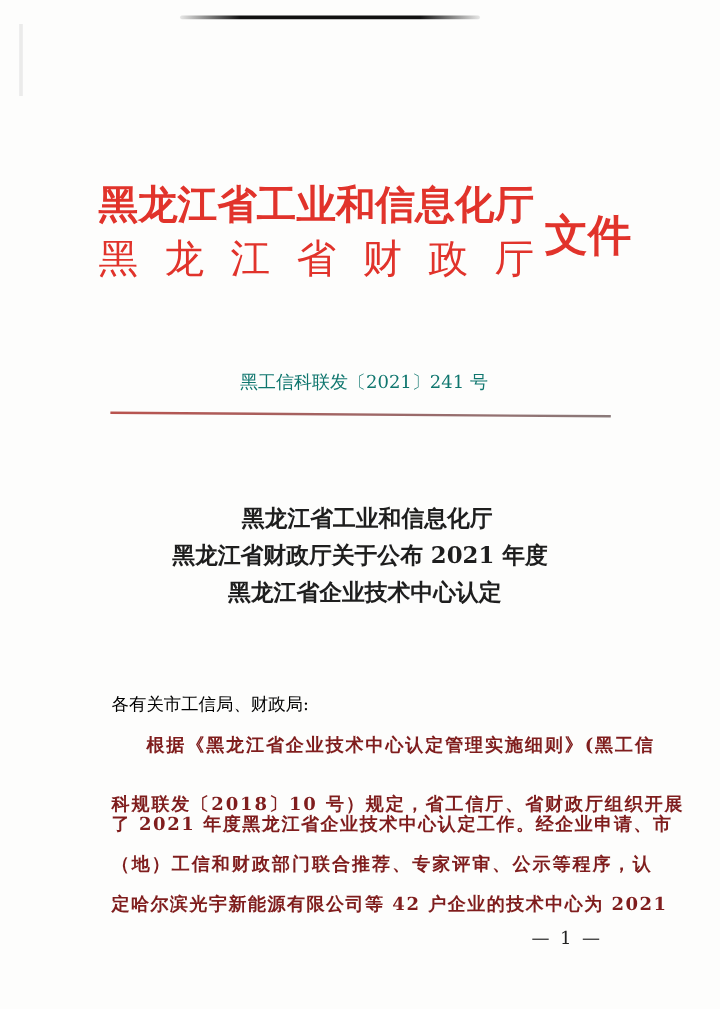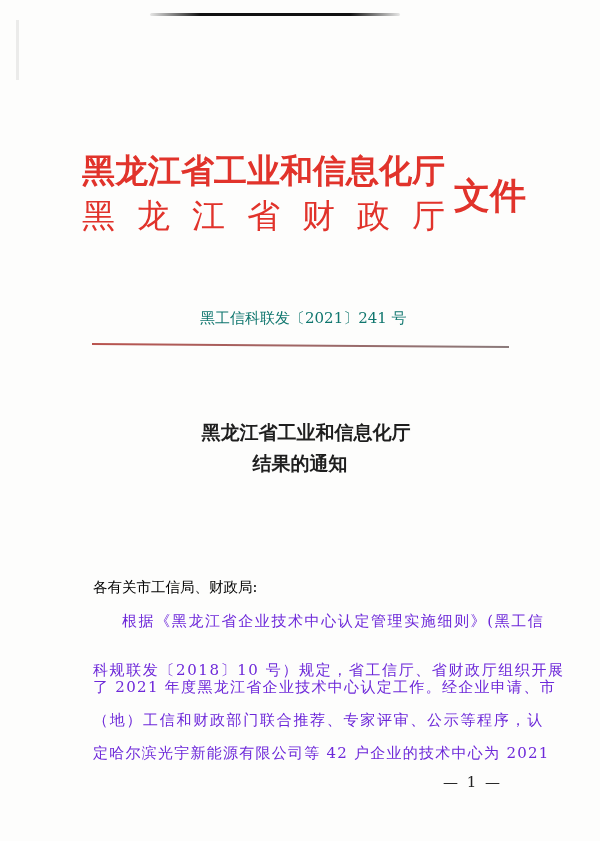--- a/index.html
+++ b/index.html
@@ -115,23 +115,24 @@
       position: absolute;
       left: 93px;
       top: 578px;
       font-size: 14.5px;
       color: #000000;
       white-space: nowrap;
     }
     .body-line {
       position: absolute;
       font-size: 15px;
-      color: #6d28d9;
+      color: #7f1d1d;
       white-space: nowrap;
       letter-spacing: 1.2px;
+      font-weight: bold;
     }
     .body-line.b1 { left: 122px; top: 612px; letter-spacing: 1.6px; }
     .body-line.b2 { left: 93px; top: 645px; letter-spacing: 1.6px; margin-top: 16px; }
     .body-line.b3 { left: 93px; top: 678px; letter-spacing: 1.3px; }
     .body-line.b4 { left: 93px; top: 711px; letter-spacing: 1.7px; }
     .body-line.b5 { left: 93px; top: 744px; letter-spacing: 1.25px; }
     .page-number {
       position: absolute;
       left: 443px;
       top: 773px;
@@ -152,21 +153,22 @@
   <div class="red-line2">黑龙江省财政厅</div>
   <div class="red-side">文件</div>
 </div>
 
 <div class="doc-number">黑工信科联发〔2021〕241 号</div>
 
 <div class="red-rule"></div>
 
 <div class="title-block">
   <div class="title-line l1">黑龙江省工业和信息化厅</div>
-  <div class="title-line l4">结果的通知</div>
+  <div class="title-line l2">黑龙江省财政厅关于公布 2021 年度</div>
+  <div class="title-line l3">黑龙江省企业技术中心认定</div>
 </div>
 
 <div class="salutation">各有关市工信局、财政局:</div>
 
 <div class="body-line b1">根据《黑龙江省企业技术中心认定管理实施细则》(黑工信</div>
 <div class="body-line b2">科规联发〔2018〕10 号）规定，省工信厅、省财政厅组织开展</div>
 <div class="body-line b3">了 2021 年度黑龙江省企业技术中心认定工作。经企业申请、市</div>
 <div class="body-line b4">（地）工信和财政部门联合推荐、专家评审、公示等程序，认</div>
 <div class="body-line b5">定哈尔滨光宇新能源有限公司等 42 户企业的技术中心为 2021</div>
 

